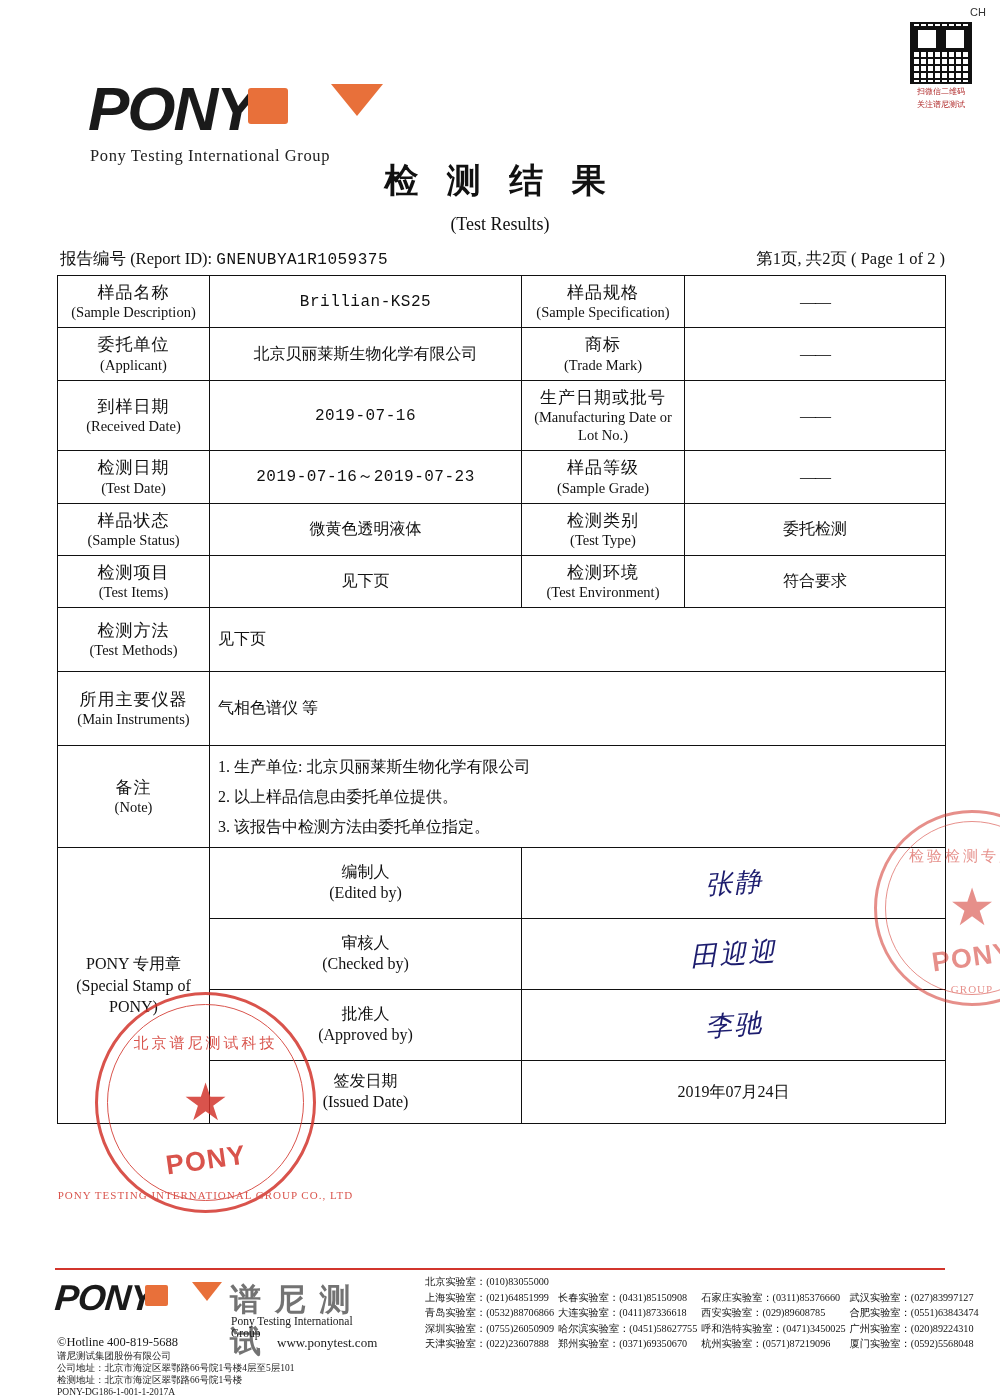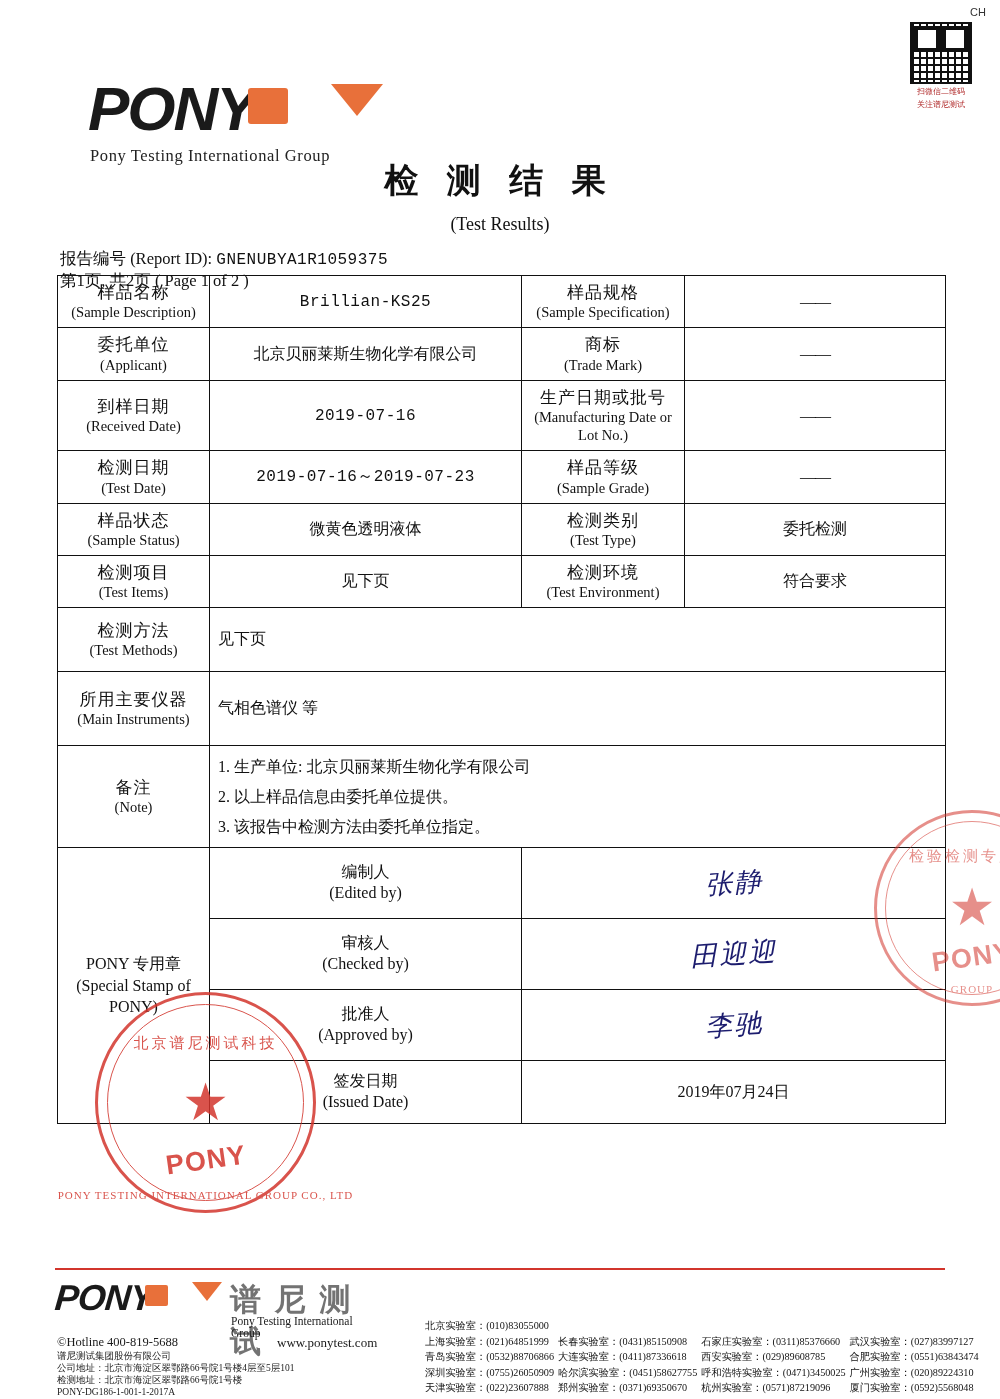--- a/index.html
+++ b/index.html
@@ -136,21 +136,20 @@
   
   .idrow {
     position: absolute;
     top: 248px;
     left: 60px;
     width: 885px;
     display: flex;
     justify-content: space-between;
     align-items: baseline;
     font-size: 16.5px;
-    flex-direction: column;
   }
   .idrow .left .value { font-family: "Liberation Mono", monospace; font-size: 16px; letter-spacing: 0.5px;}
   
   table.main {
     position: absolute;
     top: 275px;
     left: 57px;
     width: 888px;
     border-collapse: collapse;
     table-layout: fixed;
@@ -334,21 +333,20 @@
     color: #222;
   }
   .labs {
     position: absolute;
     left: 370px;
     top: 2px;
     width: 520px;
     font-size: 10.5px;
     line-height: 15.5px;
     color: #111;
-    margin-top: 44px;
   }
   .labs table { border-collapse: collapse; width: 100%; }
   .labs td { padding: 0 4px 0 0; white-space: nowrap; font-size: 10.2px; }
 </style>
 </head>
 <body>
 
 <div class="page">
 
   <div class="corner-lang">CH</div>

